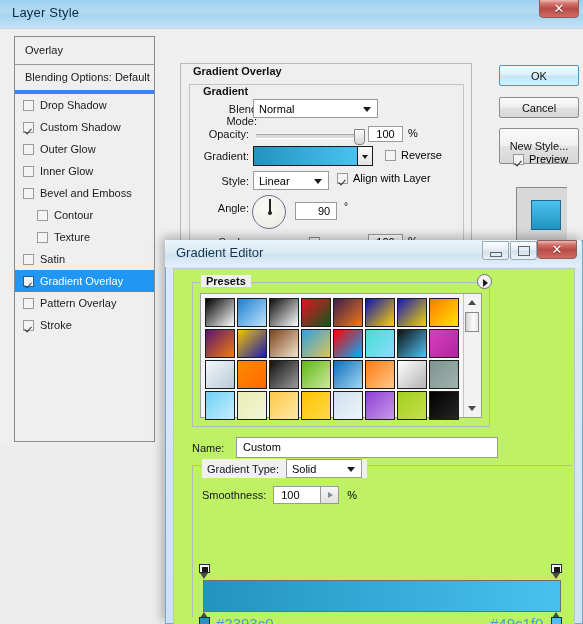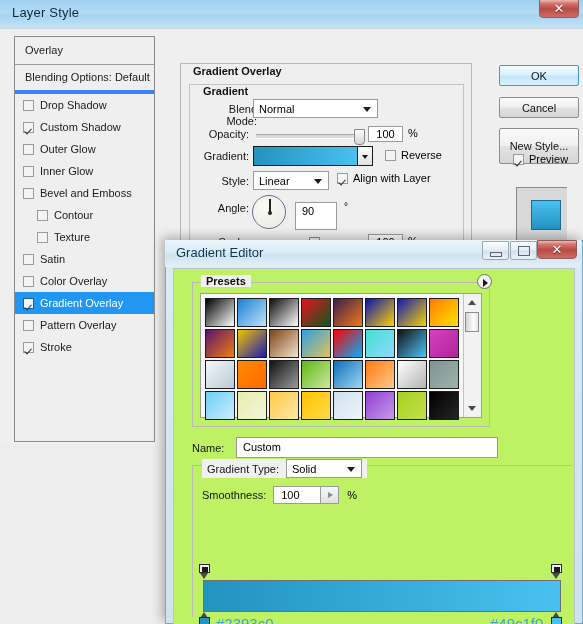--- a/index.html
+++ b/index.html
@@ -235,24 +235,20 @@
             <span>Contour</span>
           </div>
           <div class="sl-item indent">
             <span class="cb"></span>
             <span>Texture</span>
           </div>
           <div class="sl-item">
             <span class="cb"></span>
             <span>Satin</span>
           </div>
-          <div class="sl-item">
-            <span class="cb"></span>
-            <span>Color Overlay</span>
-          </div>
           <div class="sl-item sel">
             <span class="cb on"></span>
             <span>Gradient Overlay</span>
           </div>
           <div class="sl-item">
             <span class="cb"></span>
             <span>Pattern Overlay</span>
           </div>
           <div class="sl-item">
             <span class="cb on"></span>
@@ -307,21 +303,21 @@
       <span>Align with Layer</span>
     </div>
 
     <div class="row" style="left:189px;top:173px;width:60px;justify-content:flex-end;">
       <span class="lbl">Angle:</span>
     </div>
     <div id="dial">
       <div id="dial-line"></div>
       <div id="dial-dot"></div>
     </div>
-    <div class="numbox" style="position:absolute;left:295px;top:173px;width:42px;height:28px;line-height:17px;text-align:left;padding-left:6px;box-sizing:border-box;">90</div>
+    <div class="numbox" style="position:absolute;left:295px;top:173px;width:42px;height:18px;line-height:17px;text-align:left;padding-left:22px;box-sizing:border-box;">90</div>
     <span style="position:absolute;left:344px;top:172px;font-size:10px;">°</span>
 
     <div class="row" style="left:189px;top:207px;width:60px;justify-content:flex-end;">
       <span class="lbl">Scale:</span>
     </div>
     <div class="slider-track" style="position:absolute;left:256px;top:213px;width:107px;">
       <div class="slider-knob" style="left:53px;"></div>
     </div>
     <div class="numbox" style="position:absolute;left:368px;top:205px;width:35px;">100</div>
     <span class="pct" style="position:absolute;left:408px;top:206px;">%</span>

